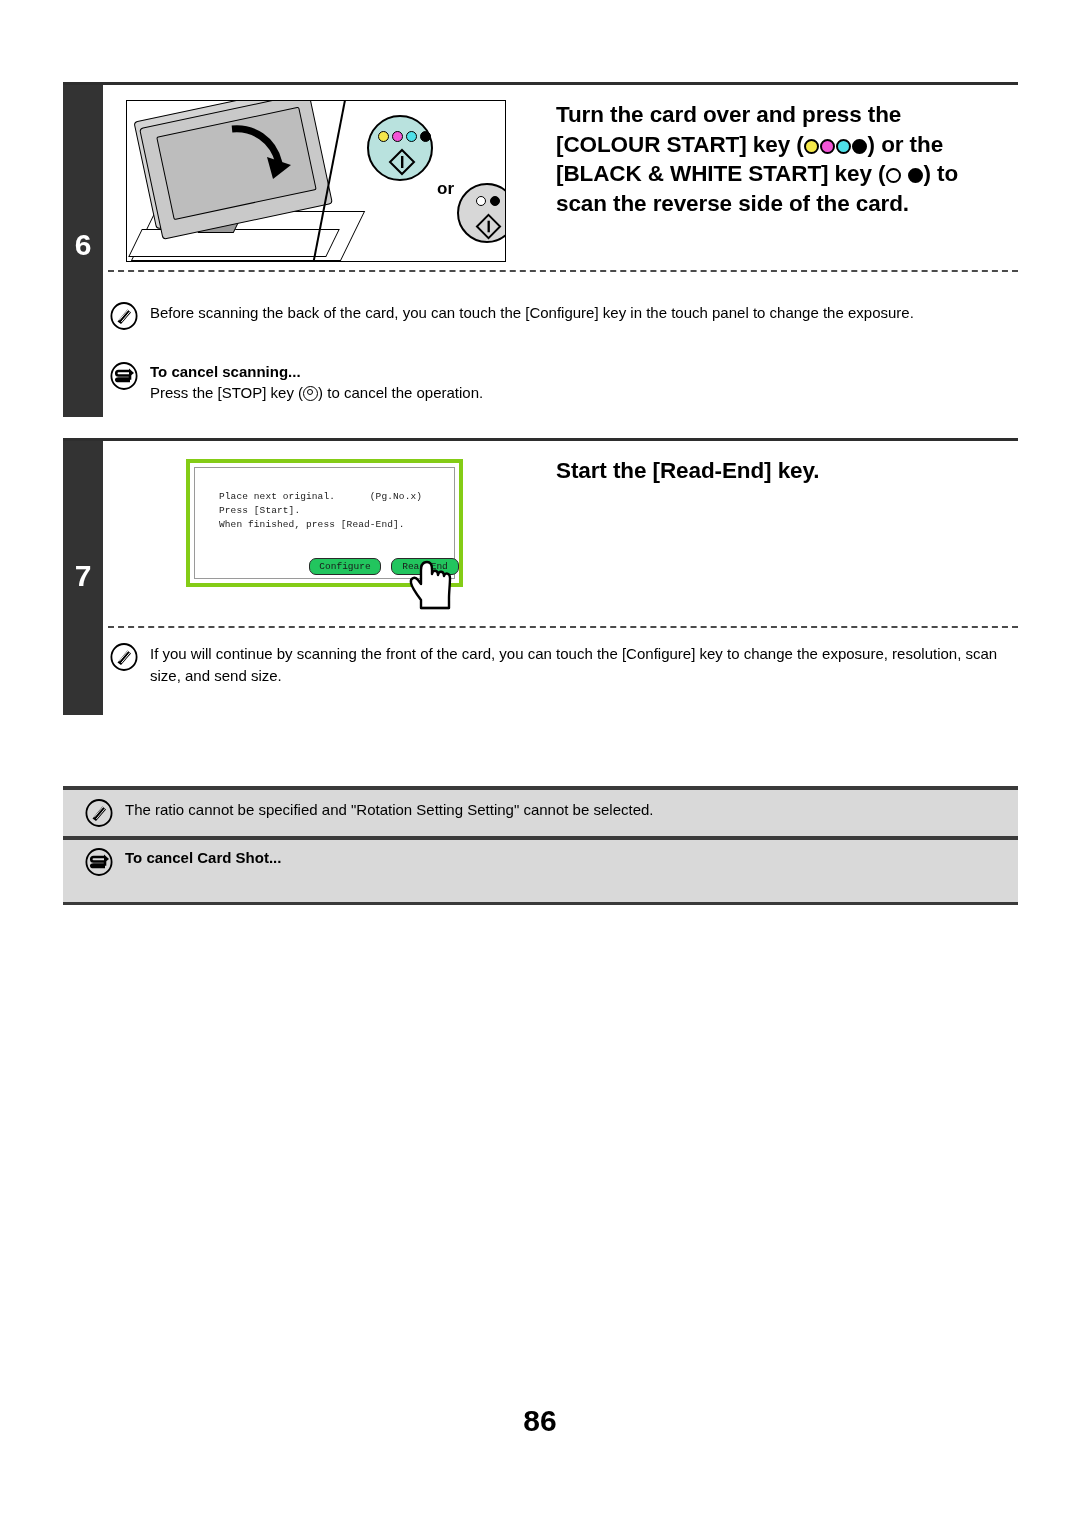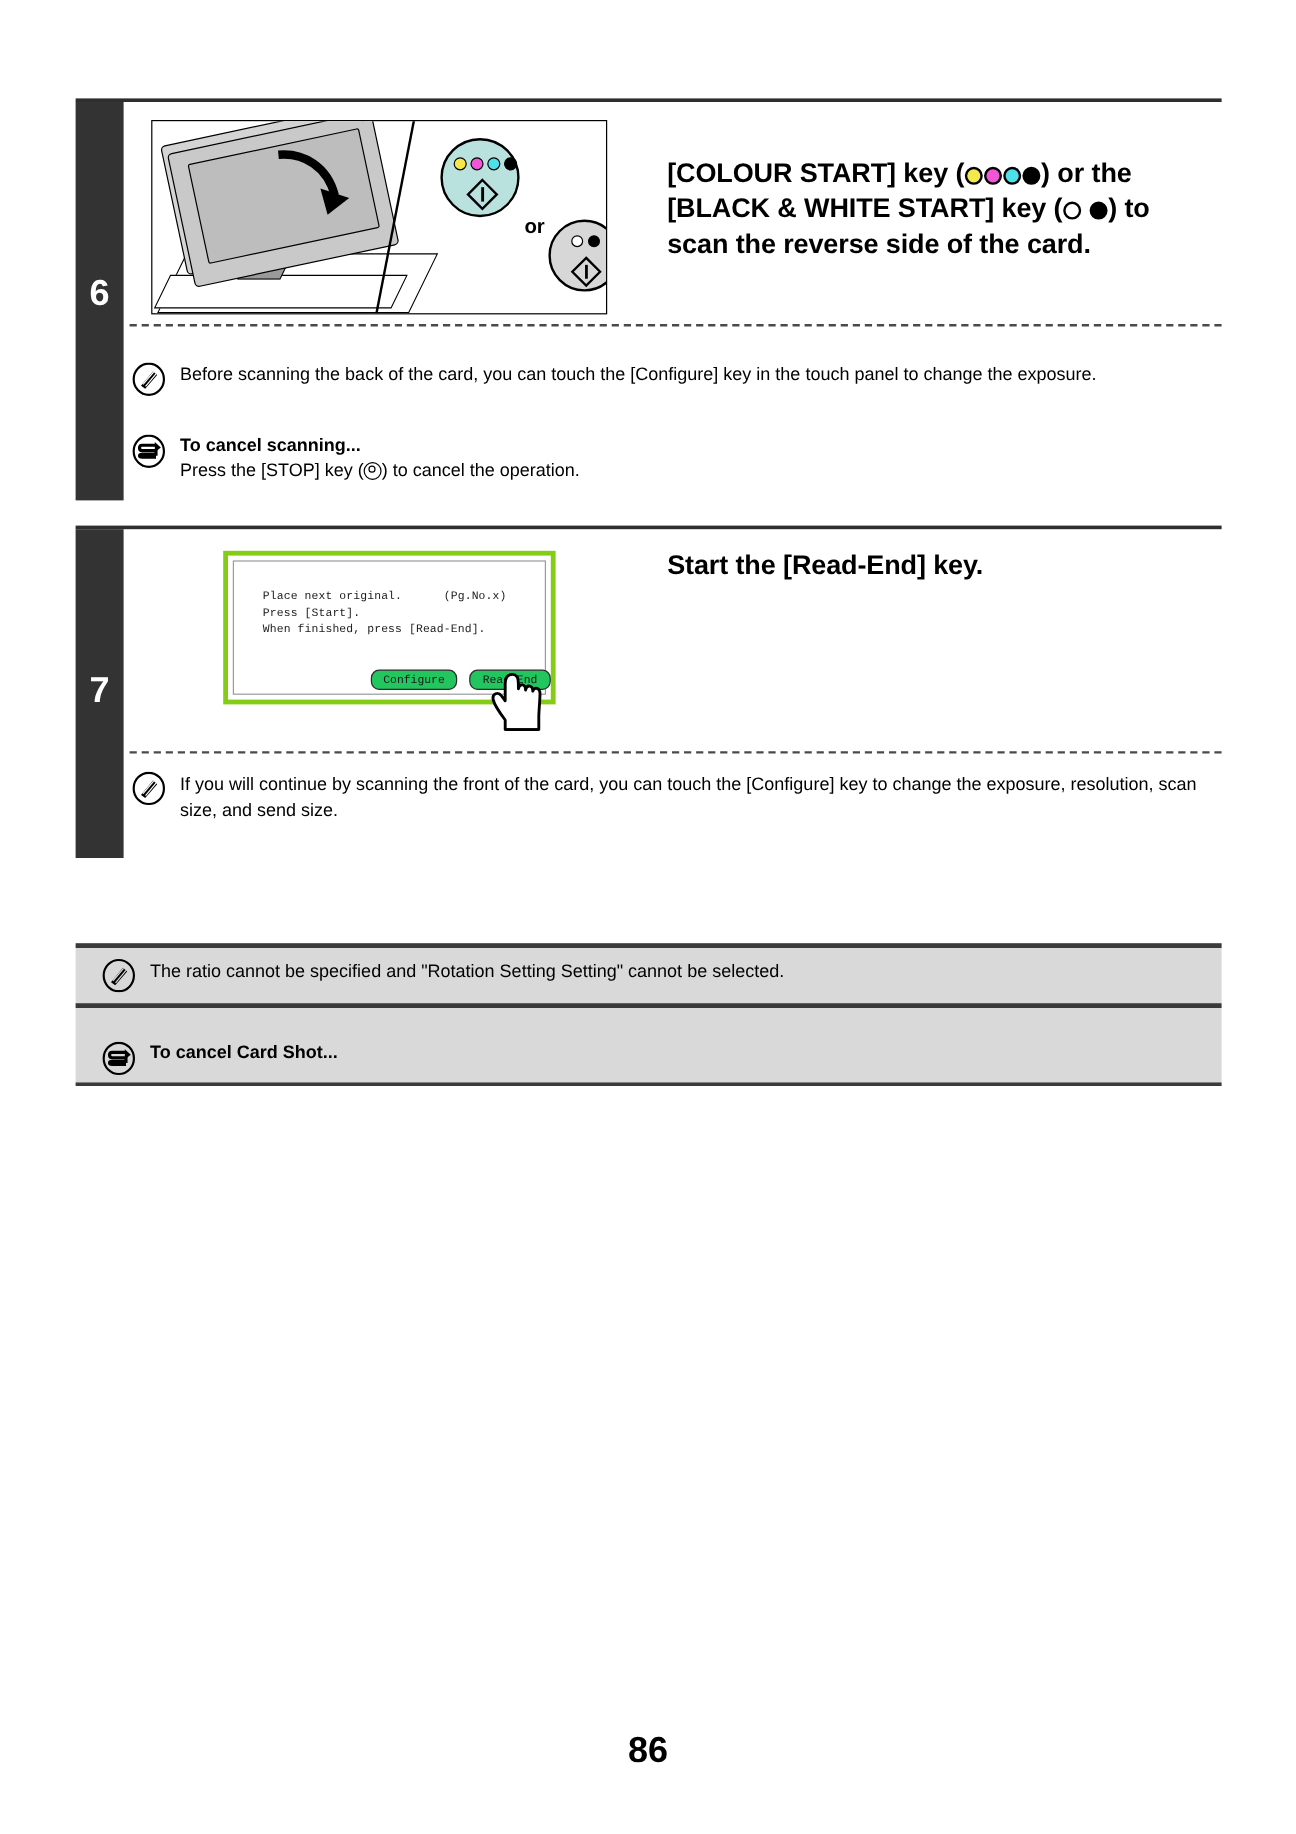--- a/index.html
+++ b/index.html
@@ -183,21 +183,21 @@
         <div class="dot" style="background:#000000;width:10px;height:10px;"></div>
       </div>
       <svg style="position:absolute;left:16px;top:28px;" width="27" height="27" viewBox="0 0 28 28">
         <path d="M14 2 L26 14 L14 26 L2 14 Z" fill="none" stroke="#000" stroke-width="2"></path>
         <rect x="13" y="8" width="2.4" height="12" fill="#000"></rect>
       </svg>
     </div>
   </div>
 
   <div class="h-step" style="left:556px;top:100px;width:470px;">
-    <br>
+    <span>Turn the card over and press the</span><br>
     <span>[COLOUR START] key (</span><span class="inl-dot" style="background:#f5e84a;"></span><span class="inl-dot" style="background:#f255d6;"></span><span class="inl-dot" style="background:#4ee0e8;"></span><span class="inl-dot" style="background:#000;"></span><span>) or the</span><br>
     <span>[BLACK &amp; WHITE START] key (</span><span class="inl-dot" style="background:#fff;"></span>&nbsp;<span class="inl-dot" style="background:#000;"></span><span>) to</span><br>
     <span>scan the reverse side of the card.</span>
   </div>
 
 
   <div class="dashed" style="left:108px;top:270px;width:910px;"></div>
 
   <div class="note" style="left:110px;top:362px;width:900px;">
     <div class="note-ico">
@@ -274,31 +274,31 @@
           <path d="M11.3 20 L20 9.6 " stroke="#d9d9d9" stroke-width="1" fill="none"></path>
         </svg>
       </div>
       <div class="note-txt">The ratio cannot be specified and "Rotation Setting Setting" cannot be selected.</div>
     </div>
   </div>
 
   <div class="grule" style="top:836px;"></div>
 
   <div class="greybox" style="top:840px;height:62px;">
-    <div class="note" style="left:22px;top:8px;width:900px;margin-top:20px;">
+    <div class="note" style="left:22px;top:8px;width:900px;">
       <div class="note-ico">
         <svg width="28" height="28" viewBox="0 0 28 28">
           <ellipse cx="14" cy="14" rx="12.6" ry="13" fill="#d9d9d9" stroke="#000" stroke-width="1.8"></ellipse>
           <path d="M20 9 L8.5 9 C5.5 9 5.5 13.5 8.5 13.5 L20 13.5 L20 16.5 L8.5 16.5 C5.5 16.5 5.5 19 8.5 19 L20 19" stroke="#000" stroke-width="2.6" fill="none"></path>
           <path d="M19 6.4 L24 11 L19 15 Z" fill="#000"></path>
         </svg>
       </div>
       <div>
         <div class="note-title">To cancel Card Shot...</div>
       </div>
     </div>
   </div>
 
   <div class="grule" style="top:902px;height:3px;"></div>
 
-  <div class="pageno" style="top:1404px;margin-top:38px;">86</div>
+  <div class="pageno" style="top:1404px;">86</div>
 
 </div>
 
 </body></html>

